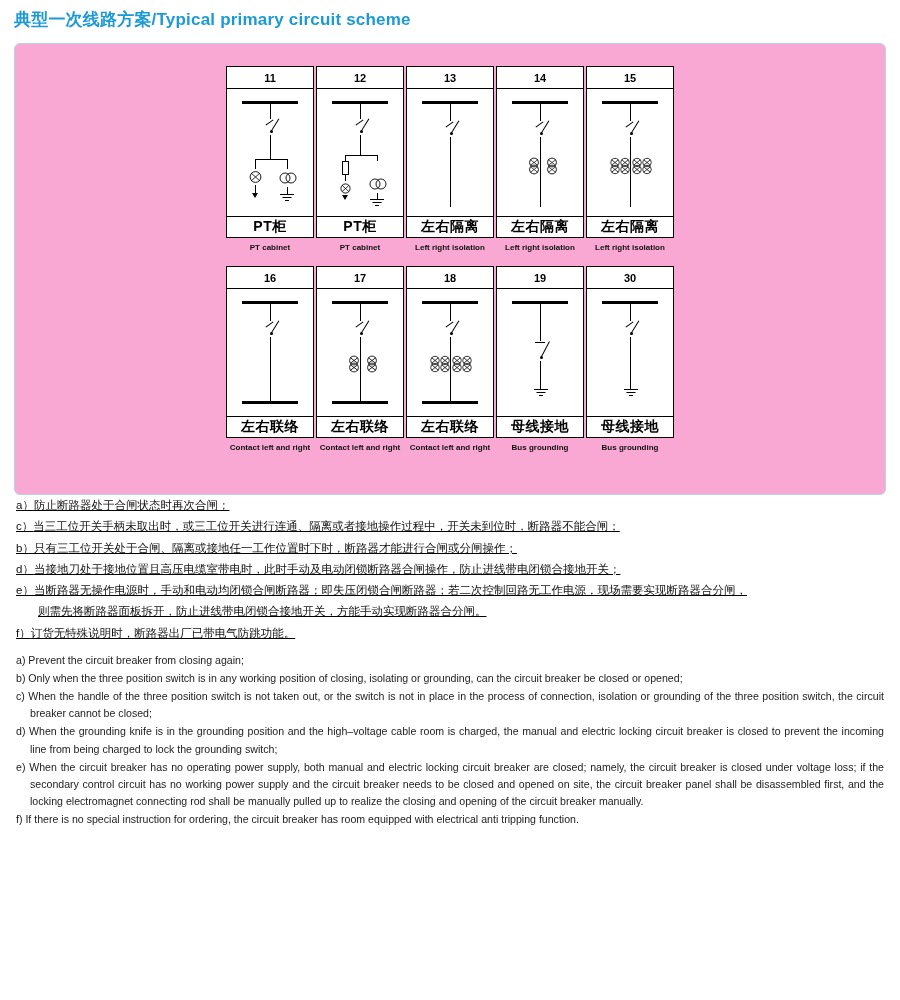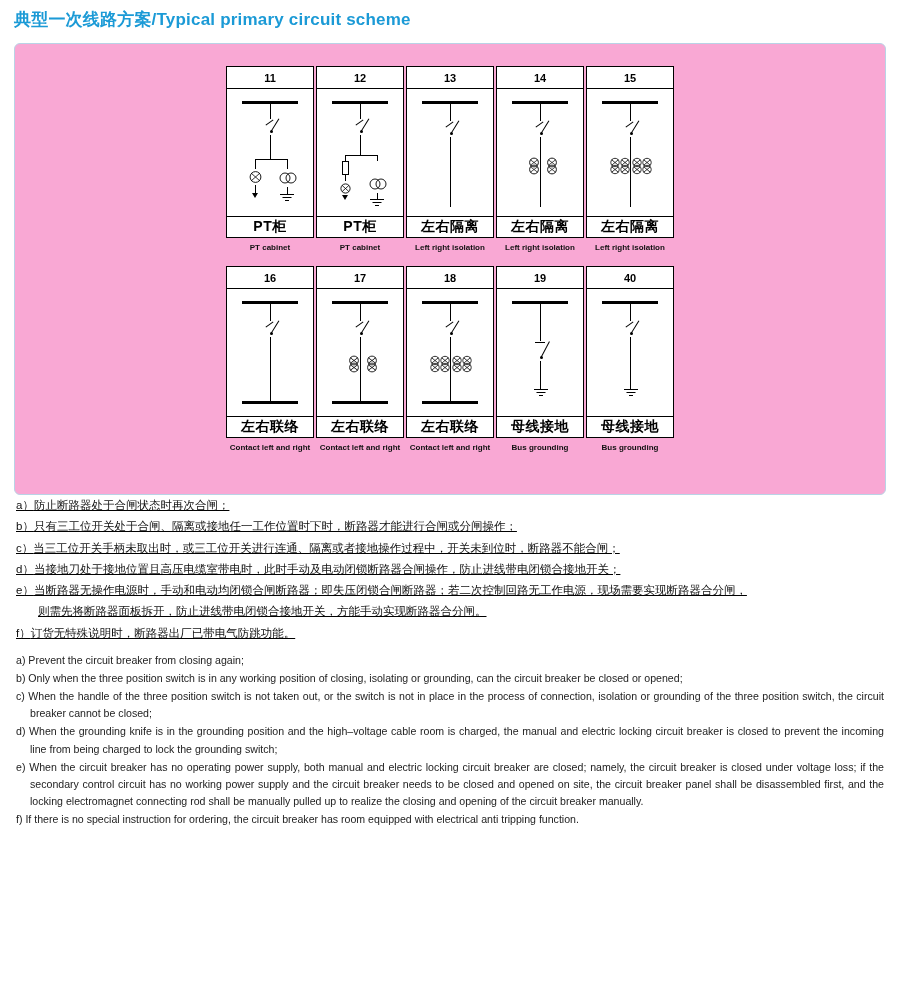--- a/index.html
+++ b/index.html
@@ -377,21 +377,21 @@
                   <i style="top:3px; width:9px;"></i>
                   <i style="top:6px; width:4px;"></i>
               </div>
             </div>
           </div>
           <div class="cell-label-cn">母线接地</div>
           <div class="cell-label-en">Bus grounding</div>
         </div>
 
         <div class="cell">
-          <div class="cell-num">40</div>
+          <div class="cell-num">30</div>
           <div class="cell-diagram">
             <div class="dg">
               <div class="busbar" style="top:12px; width:56px;"></div>
               <div class="vline" style="top:14px; height:18px;"></div>
               <div class="diag" style="left:44px; top:44px; width:15px; transform:rotate(-58deg);"></div>
               <div class="tick" style="left:38px; top:35px; width:9px; transform:rotate(-35deg);"></div>
               <div class="dot" style="left:42.5px; top:43px;"></div>
               <div class="vline" style="top:48px; height:52px;"></div>
               <div class="gnd3" style="left:37px; top:100px; width:14px;">
                 <i style="top:0; width:14px;"></i>
@@ -407,24 +407,24 @@
 
     </div>
   </div>
 
 
   <div class="cn-list">
     <div class="cn-item">
       <span>a）</span><span>防止断路器处于合闸状态时再次合闸；</span>
     </div>
     <div class="cn-item">
+      <span>c）</span><span>当三工位开关手柄未取出时，或三工位开关进行连通、隔离或者接地操作过程中，开关未到位时，断路器不能合闸；</span>
+    </div>
+    <div class="cn-item">
       <span>b）</span><span>只有三工位开关处于合闸、隔离或接地任一工作位置时下时，断路器才能进行合闸或分闸操作；</span>
-    </div>
-    <div class="cn-item">
-      <span>c）</span><span>当三工位开关手柄未取出时，或三工位开关进行连通、隔离或者接地操作过程中，开关未到位时，断路器不能合闸；</span>
     </div>
     <div class="cn-item">
       <span>d）</span><span>当接地刀处于接地位置且高压电缆室带电时，此时手动及电动闭锁断路器合闸操作，防止进线带电闭锁合接地开关；</span>
     </div>
     <div class="cn-item">
       <span>e）</span><span>当断路器无操作电源时，手动和电动均闭锁合闸断路器；即失压闭锁合闸断路器；若二次控制回路无工作电源，现场需要实现断路器合分闸，</span>
       <span class="cont">则需先将断路器面板拆开，防止进线带电闭锁合接地开关，方能手动实现断路器合分闸。</span>
     </div>
     <div class="cn-item">
       <span>f）</span><span>订货无特殊说明时，断路器出厂已带电气防跳功能。</span>

